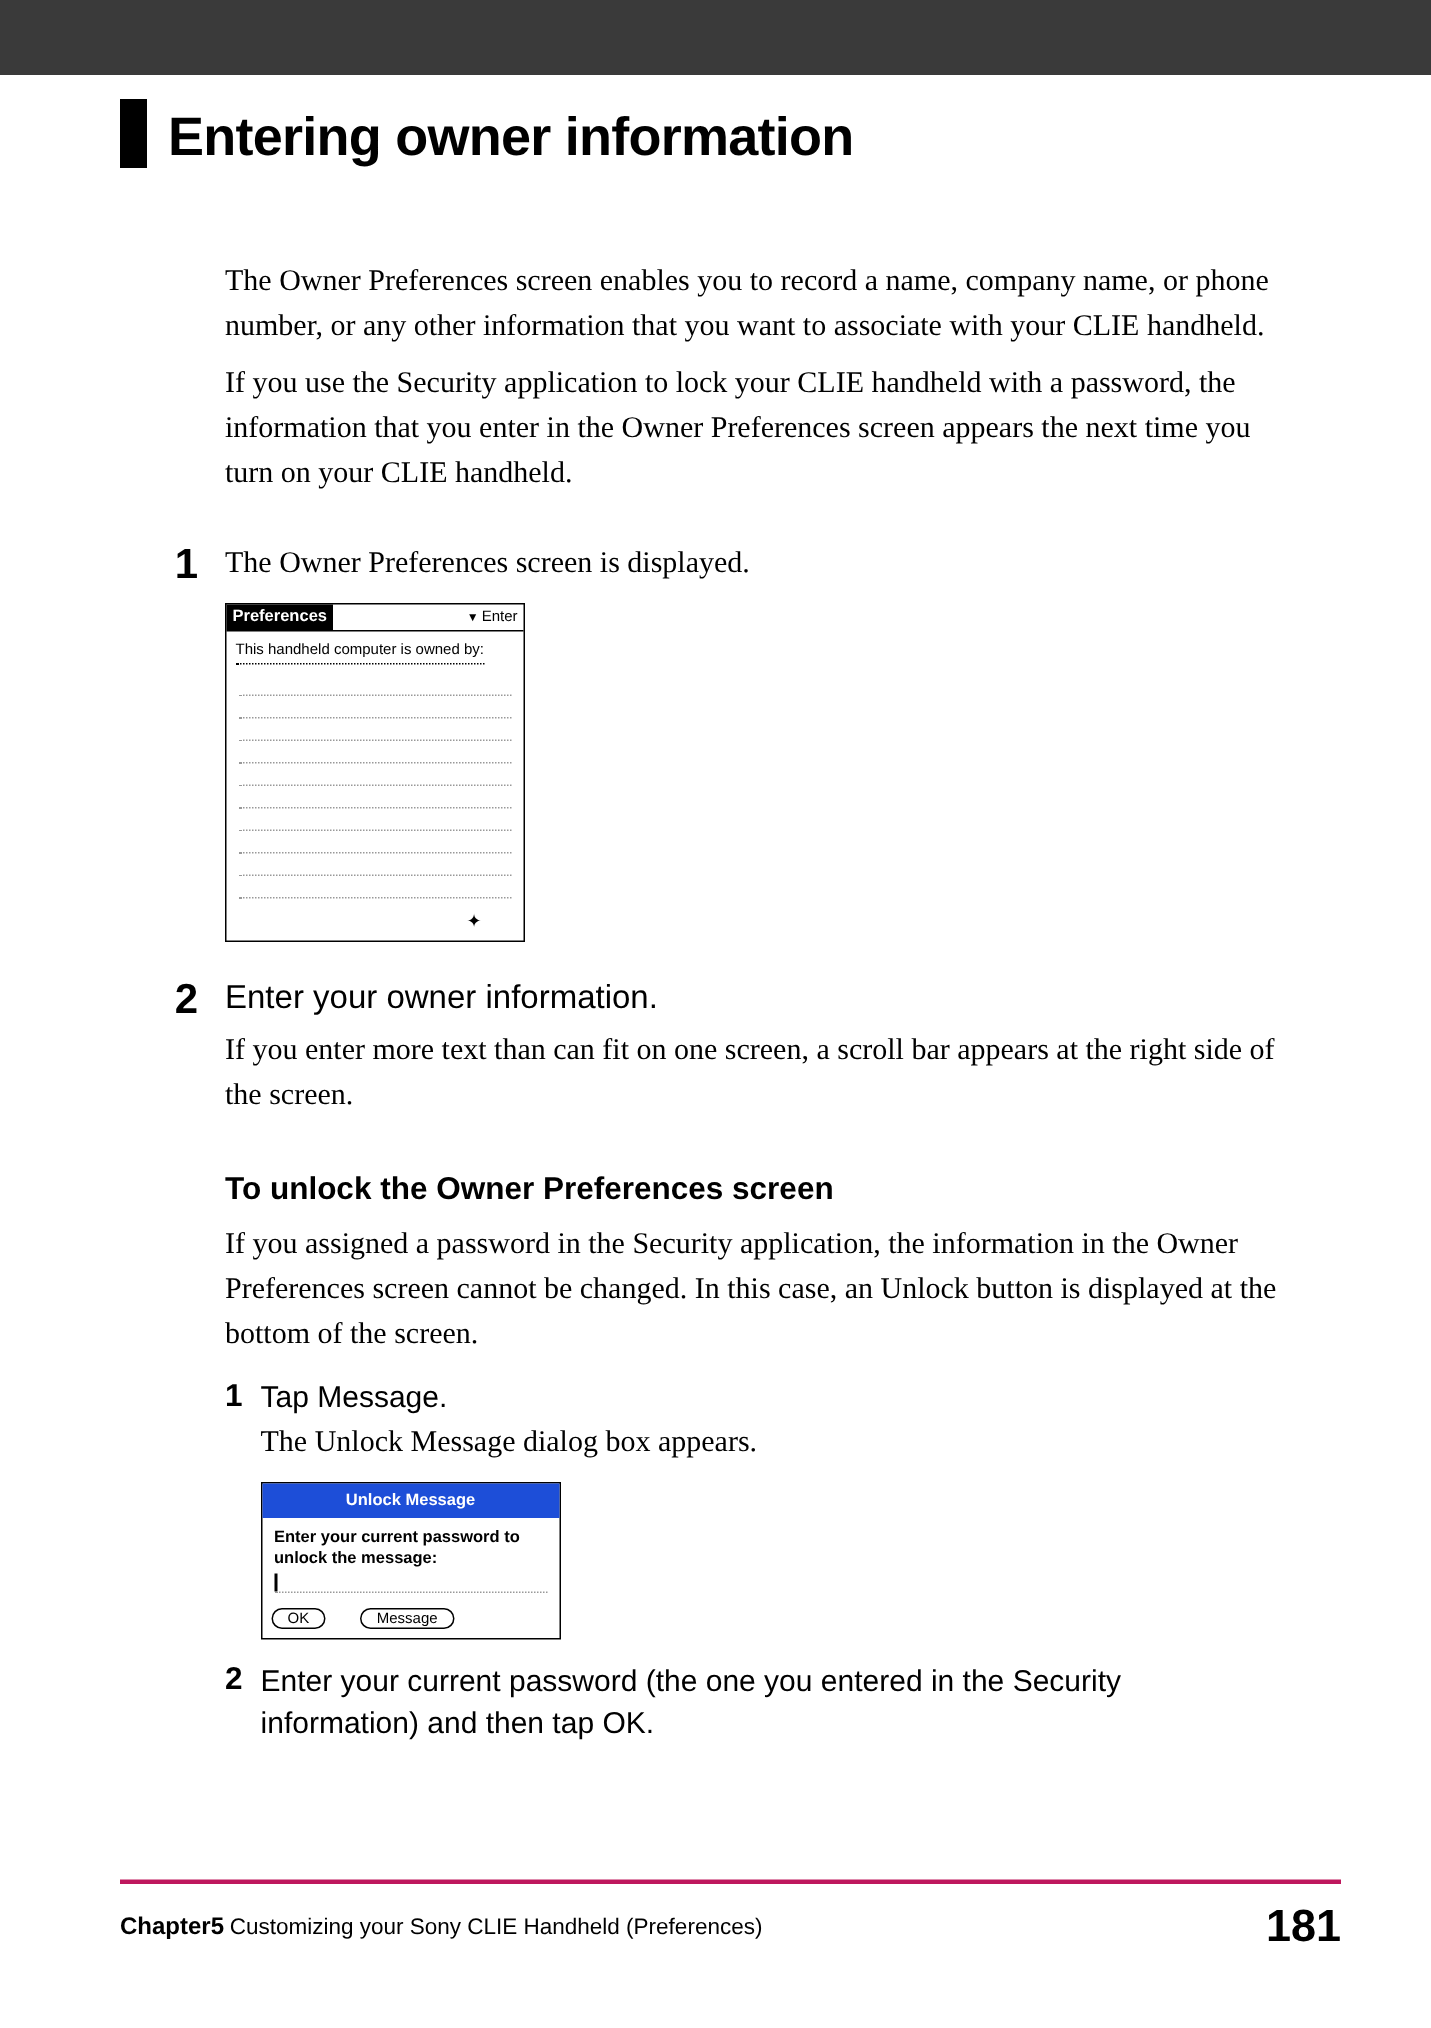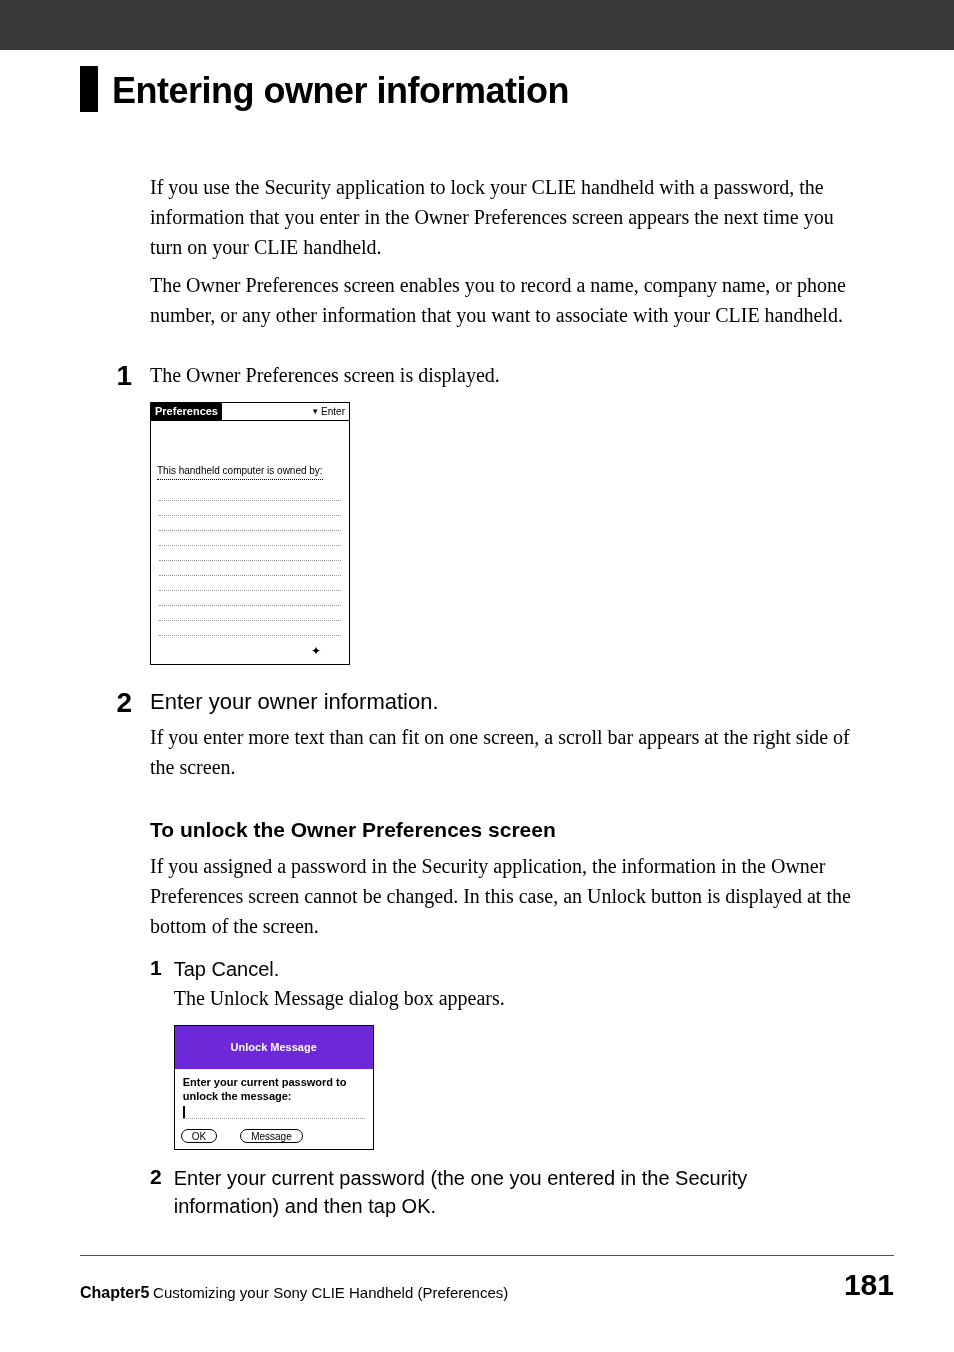--- a/index.html
+++ b/index.html
@@ -157,21 +157,20 @@
       font-size: 10px;
       display: flex;
       align-items: center;
       gap: 2px;
     }
     .dropdown-triangle {
       font-size: 8px;
     }
     .prefs-body {
       padding: 4px 6px 2px 6px;
-      margin-top: 37px;
     }
     .owned-by {
       font-size: 10px;
       border-bottom: 1px dotted #000;
       padding-bottom: 1px;
       margin-bottom: 6px;
       display: inline-block;
     }
     .dotted-line {
       border-bottom: 1px dotted #999;
@@ -186,24 +185,24 @@
 
     
     .unlock-shot {
       width: 200px;
       border: 1px solid #000;
       margin-top: 12px;
       font-family: Arial, sans-serif;
       font-size: 11px;
     }
     .unlock-header {
-      background: #6d28d9;
+      background: #1d4ed8;
       color: #fff;
       text-align: center;
-      padding: 13px 0;
+      padding: 3px 0;
       font-weight: bold;
       font-size: 11px;
     }
     .unlock-body {
       padding: 6px 8px 4px 8px;
     }
     .unlock-text {
       font-size: 11px;
       font-weight: bold;
       line-height: 1.3;
@@ -237,25 +236,25 @@
       line-height: 14px;
       height: 14px;
     }
 
     
     .page-footer {
       position: absolute;
       bottom: 50px;
       left: 80px;
       right: 60px;
-      border-top: 1px solid #be185d;
+      border-top: 3px solid #be185d;
       padding-top: 12px;
       display: flex;
       justify-content: space-between;
-      align-items: flex-end;
+      align-items: center;
     }
     .footer-left {
       font-size: 15px;
     }
     .footer-chapter {
       font-family: Arial, Helvetica, sans-serif;
       font-weight: 900;
       font-size: 16px;
     }
     .footer-desc {
@@ -276,22 +275,22 @@
   <div class="top-gray" style="margin-left:80px;"></div>
 </div>
 
 <div class="title-section">
   <span class="title-black-bar"></span>
   <span class="title-text">Entering owner information</span>
 </div>
 
 <div class="body-content">
 
+  <p class="intro-para">The Owner Preferences screen enables you to record a name, company name, or phone number, or any other information that you want to associate with your CLIE handheld.</p>
   <p class="intro-para">If you use the Security application to lock your CLIE handheld with a password, the information that you enter in the Owner Preferences screen appears the next time you turn on your CLIE handheld.</p>
-  <p class="intro-para">The Owner Preferences screen enables you to record a name, company name, or phone number, or any other information that you want to associate with your CLIE handheld.</p>
 
   <div class="step-row">
     <div class="step-num">1</div>
     <div class="step-body">
       <div class="step-text">The Owner Preferences screen is displayed.</div>
 
       <div class="prefs-shot">
         <div class="prefs-header">
           <div class="prefs-header-left">Preferences</div>
           <div class="prefs-header-right">
@@ -326,21 +325,21 @@
       <div class="step-text">If you enter more text than can fit on one screen, a scroll bar appears at the right side of the screen.</div>
     </div>
   </div>
 
   <div class="subheading">To unlock the Owner Preferences screen</div>
   <p class="sub-para">If you assigned a password in the Security application, the information in the Owner Preferences screen cannot be changed. In this case, an Unlock button is displayed at the bottom of the screen.</p>
 
   <div class="sub-step-row">
     <div class="sub-step-num">1</div>
     <div class="sub-step-body">
-      <div class="sub-step-heading" style="font-weight:500;">Tap Cancel.</div>
+      <div class="sub-step-heading" style="font-weight:500;">Tap Message.</div>
       <div class="sub-step-text">The Unlock Message dialog box appears.</div>
 
       <div class="unlock-shot">
         <div class="unlock-header">Unlock Message</div>
         <div class="unlock-body">
           <div class="unlock-text">Enter your current password to unlock the message:</div>
           <div class="unlock-input-line">
             <div class="cursor-bar"></div>
           </div>
         </div>

